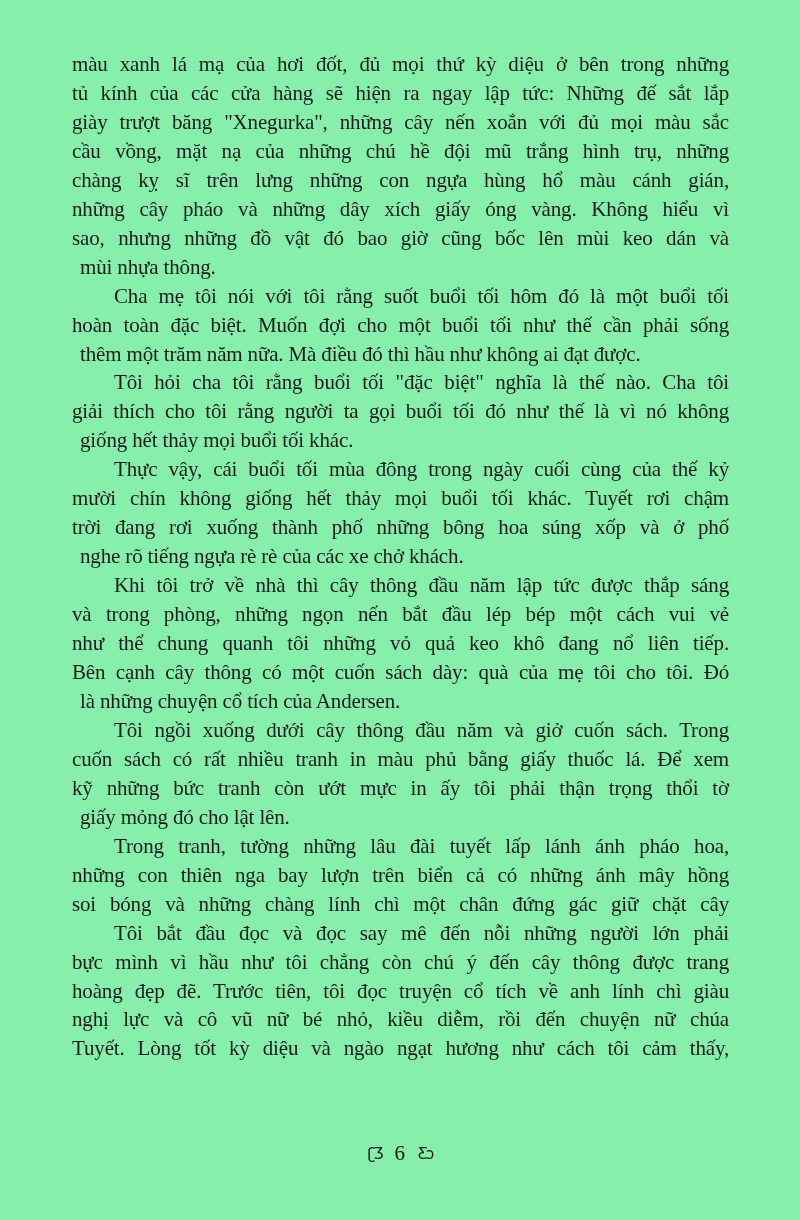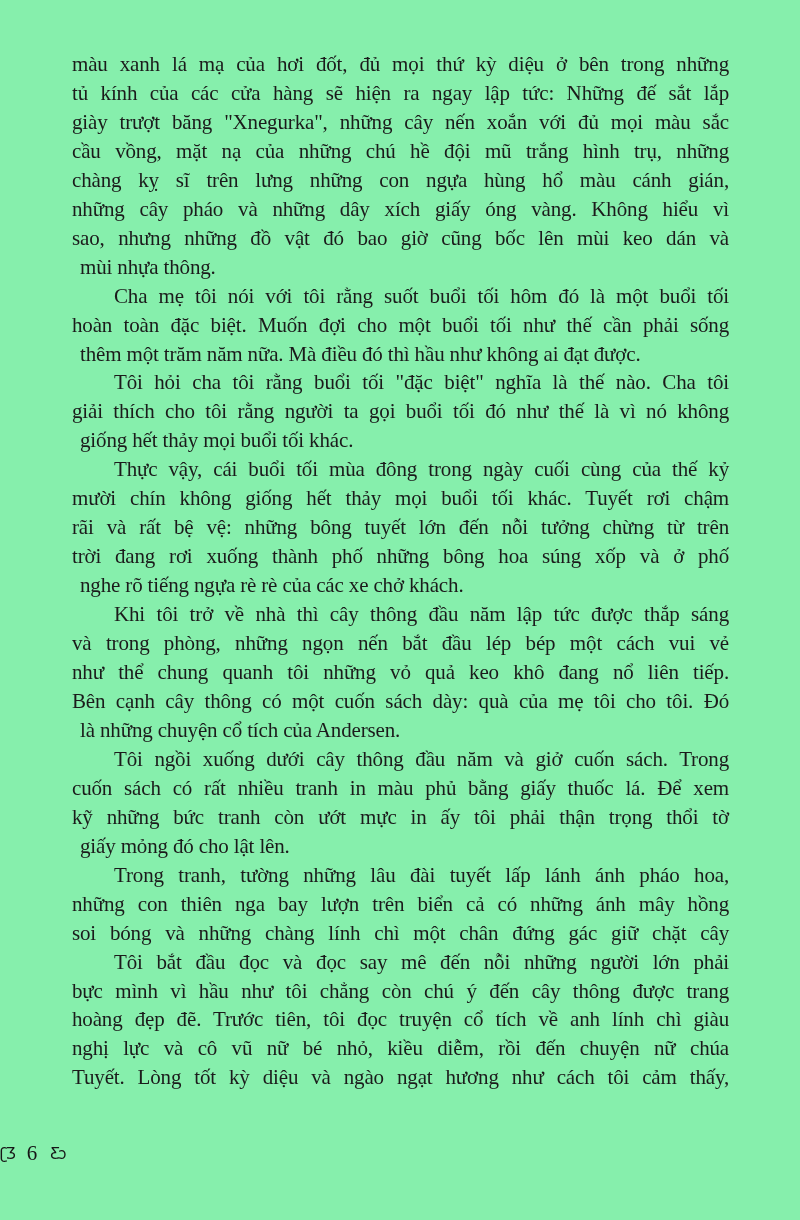--- a/index.html
+++ b/index.html
@@ -36,20 +36,21 @@
     text-align-last: left;
     margin-left: 8px;
     -moz-text-align-last: left;
   }
   .line.indent { text-indent: 42px; }
   .page-footer {
     position: absolute;
     top: 1141px;
     left: 0;
     width: 800px;
+    text-align: center;
   }
   .page-number {
     display: inline-block;
     font-size: 21px;
     margin: 0 9px;
     vertical-align: middle;
     color: #161616;
   }
   .fleuron {
     display: inline-block;
@@ -81,21 +82,20 @@
         <div class="line lastline">thêm một trăm năm nữa. Mà điều đó thì hầu như không ai đạt được.</div>
       </div>
       <div class="paragraph">
         <div class="line indent">Tôi hỏi cha tôi rằng buổi tối "đặc biệt" nghĩa là thế nào. Cha tôi</div>
         <div class="line">giải thích cho tôi rằng người ta gọi buổi tối đó như thế là vì nó không</div>
         <div class="line lastline">giống hết thảy mọi buổi tối khác.</div>
       </div>
       <div class="paragraph">
         <div class="line indent">Thực vậy, cái buổi tối mùa đông trong ngày cuối cùng của thế kỷ</div>
         <div class="line">mười chín không giống hết thảy mọi buổi tối khác. Tuyết rơi chậm</div>
-        <div class="line">rãi và rất bệ vệ: những bông tuyết lớn đến nỗi tưởng chừng từ trên</div>
         <div class="line">trời đang rơi xuống thành phố những bông hoa súng xốp và ở phố</div>
         <div class="line lastline">nghe rõ tiếng ngựa rè rè của các xe chở khách.</div>
       </div>
       <div class="paragraph">
         <div class="line indent">Khi tôi trở về nhà thì cây thông đầu năm lập tức được thắp sáng</div>
         <div class="line">và trong phòng, những ngọn nến bắt đầu lép bép một cách vui vẻ</div>
         <div class="line">như thể chung quanh tôi những vỏ quả keo khô đang nổ liên tiếp.</div>
         <div class="line">Bên cạnh cây thông có một cuốn sách dày: quà của mẹ tôi cho tôi. Đó</div>
         <div class="line lastline">là những chuyện cổ tích của Andersen.</div>
       </div>

